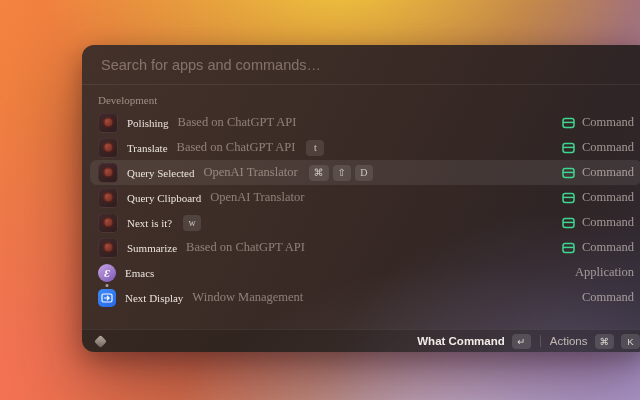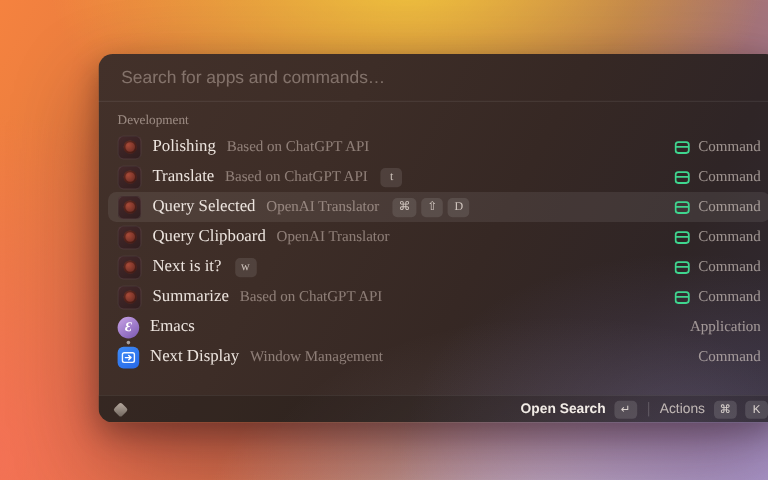--- a/index.html
+++ b/index.html
@@ -38,21 +38,21 @@
     box-shadow:inset 0 0 0 1.5px rgba(0,0,0,0.35);}
   .app-icon{width:18px;height:18px;flex:0 0 18px;border-radius:50%;position:relative;
     background:linear-gradient(145deg,#c9a4e6,#7a58b2);
     display:flex;align-items:center;justify-content:center;
     color:#fff;font-size:11px;font-weight:bold;font-style:italic;}
   .app-dot{position:absolute;bottom:-5px;left:50%;transform:translateX(-50%);
     width:3px;height:3px;border-radius:50%;background:rgba(255,255,255,0.55);}
   .blue-icon{width:18px;height:18px;flex:0 0 18px;border-radius:5px;
     background:linear-gradient(145deg,#3f8cf8,#2668e8);
     display:flex;align-items:center;justify-content:center;}
-  .title{font-size:14px;color:#ece4de;font-weight:500;white-space:nowrap;}
+  .title{font-size:11px;color:#ece4de;font-weight:500;white-space:nowrap;}
   .subtitle{font-size:12.5px;color:rgba(231,216,206,0.48);white-space:nowrap;}
   .keys{display:flex;gap:4px;margin-left:2px;}
   .key{font-size:10px;line-height:14px;min-width:8px;text-align:center;padding:1px 5px;
     border-radius:4px;background:rgba(255,255,255,0.10);color:rgba(240,230,222,0.78);}
   .right{margin-left:auto;display:flex;align-items:center;gap:7px;}
   .type-label{font-size:12.5px;color:rgba(233,222,213,0.60);}
   .cmd-glyph{display:block;}
   
   .footer{flex:0 0 22px;height:22px;display:flex;align-items:center;padding:0 10px;
     gap:8px;border-top:1px solid rgba(255,255,255,0.07);background:rgba(25,18,17,0.25);
@@ -203,21 +203,21 @@
       <span class="right">
         <span class="type-label">Command</span>
       </span>
     </div>
 
   </div>
 
   <div class="footer">
     <span class="ray-logo"></span>
     <span class="f-right">
-      <span class="f-primary">Open Search</span>
+      <span class="f-primary">What Command</span>
       <span class="f-key">↵</span>
       <span class="f-div"></span>
       <span class="f-actions">Actions</span>
       <span class="f-key">⌘</span>
       <span class="f-key">K</span>
     </span>
   </div>
 
 </div>
 

